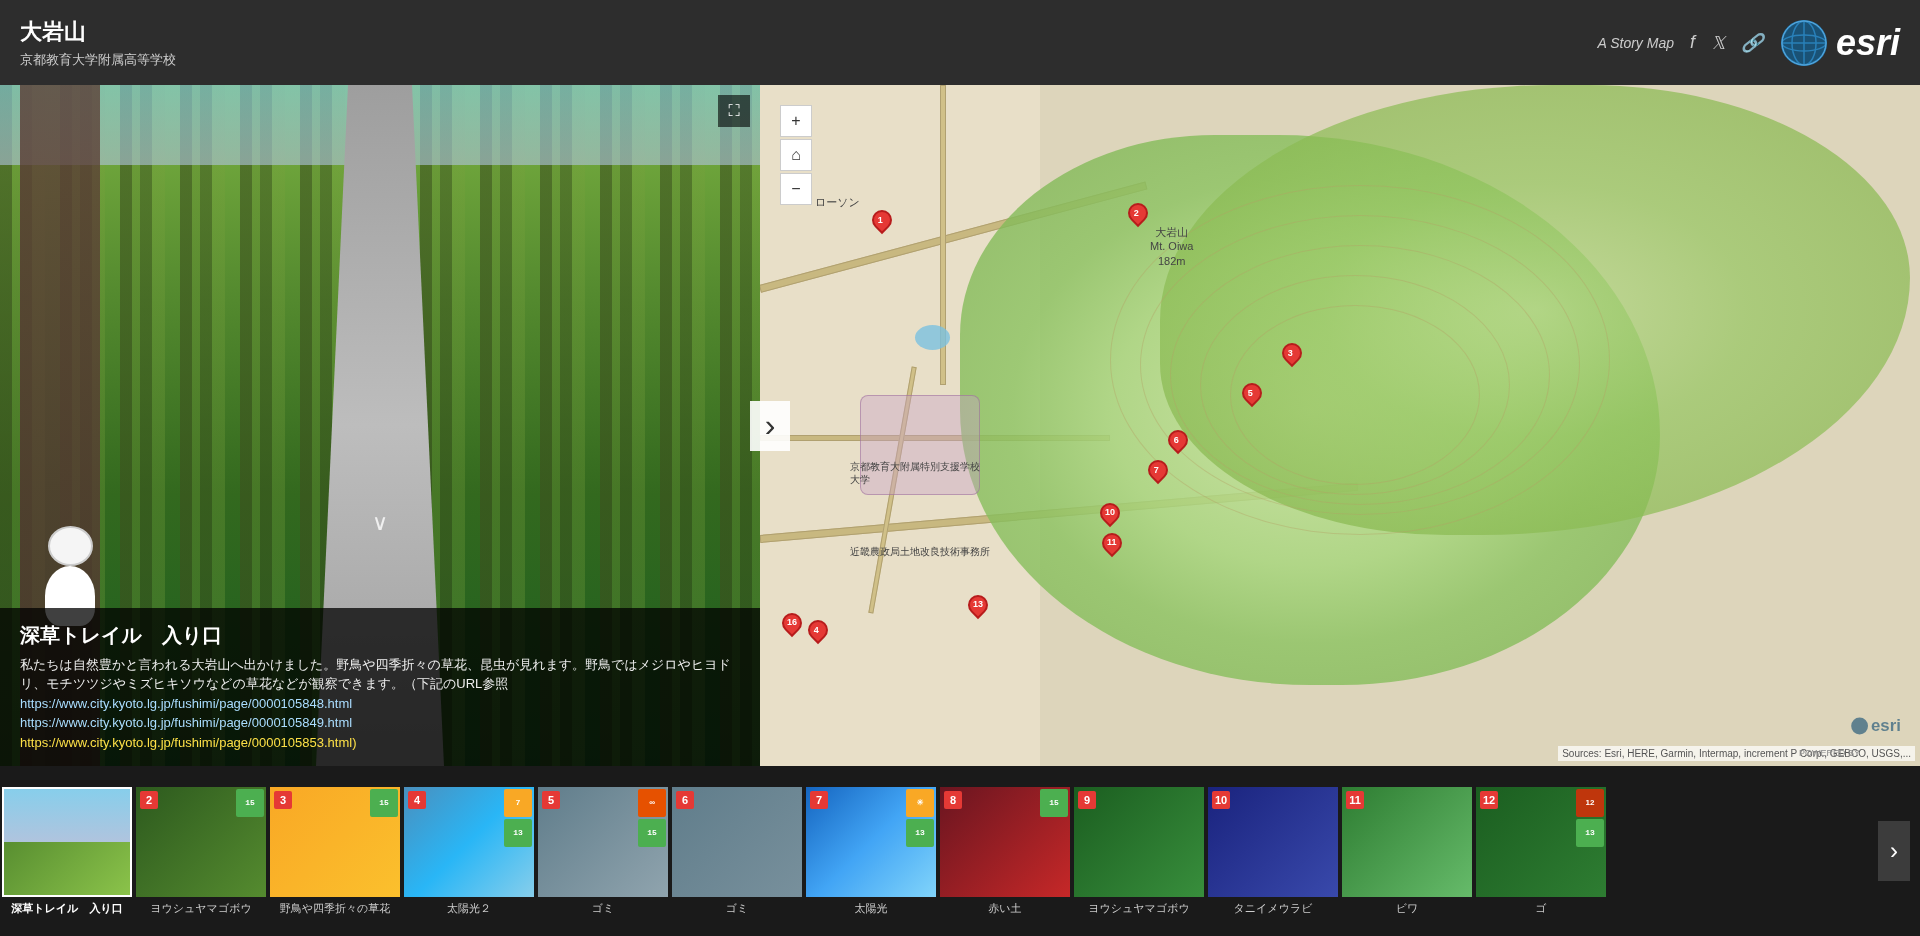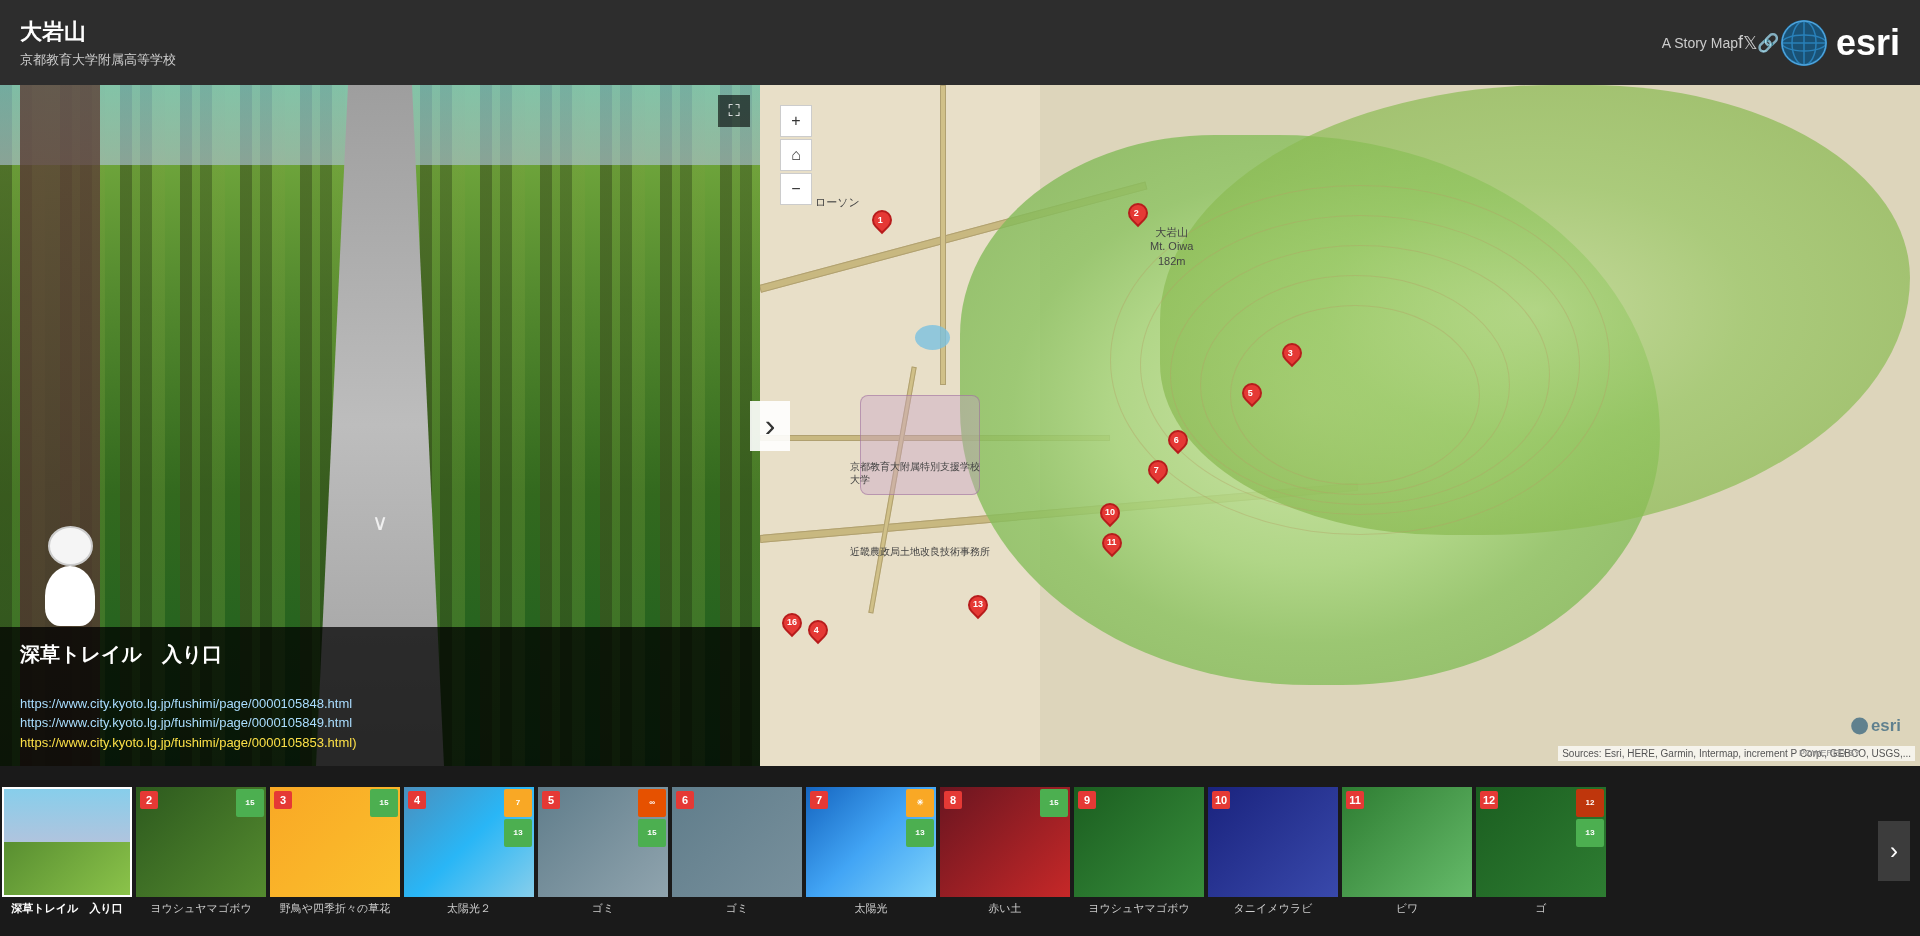--- a/index.html
+++ b/index.html
@@ -11,21 +11,21 @@
       height: 85px;
       display: flex;
       align-items: center;
       justify-content: space-between;
       padding: 0 20px 0 20px;
       position: relative;
     }
     #header-left { display: flex; flex-direction: column; justify-content: center; }
     #header-title { font-size: 22px; font-weight: bold; color: #fff; }
     #header-subtitle { font-size: 13px; color: #ccc; margin-top: 4px; }
-    #header-right { display: flex; align-items: center; gap: 0; }
+    #header-right { display: flex; align-items: center; gap: 16px; font-style: italic; }
     #story-map-label { font-size: 14px; color: #ccc; }
     .header-icon { font-size: 18px; color: #ccc; }
     #esri-logo {
       display: flex;
       align-items: center;
       gap: 8px;
       background: #2d2d2d;
     }
     .esri-globe {
       width: 48px;
@@ -494,21 +494,21 @@
       <button id="expand-btn">⛶</button>
     </div>
 
     <div id="nav-arrow">›</div>
 
     <div id="scroll-down-indicator">∨</div>
 
     <div id="caption-overlay">
       <div id="caption-title">深草トレイル　入り口</div>
       <div id="caption-text">
-        <br>
+        <span>私たちは自然豊かと言われる大岩山へ出かけました。野鳥や四季折々の草花、昆虫が見れます。野鳥ではメジロやヒヨドリ、モチツツジやミズヒキソウなどの草花などが観察できます。（下記のURL参照</span><br>
         <span style="color:#adf;margin-top:13px;">https://www.city.kyoto.lg.jp/fushimi/page/0000105848.html</span><br>
         <span style="color:#adf;">https://www.city.kyoto.lg.jp/fushimi/page/0000105849.html</span><br>
         <span style="color:#fde047;">https://www.city.kyoto.lg.jp/fushimi/page/0000105853.html)</span>
       </div>
     </div>
   </div>
 
   <div id="map-panel">
     <div id="map-container">
 

